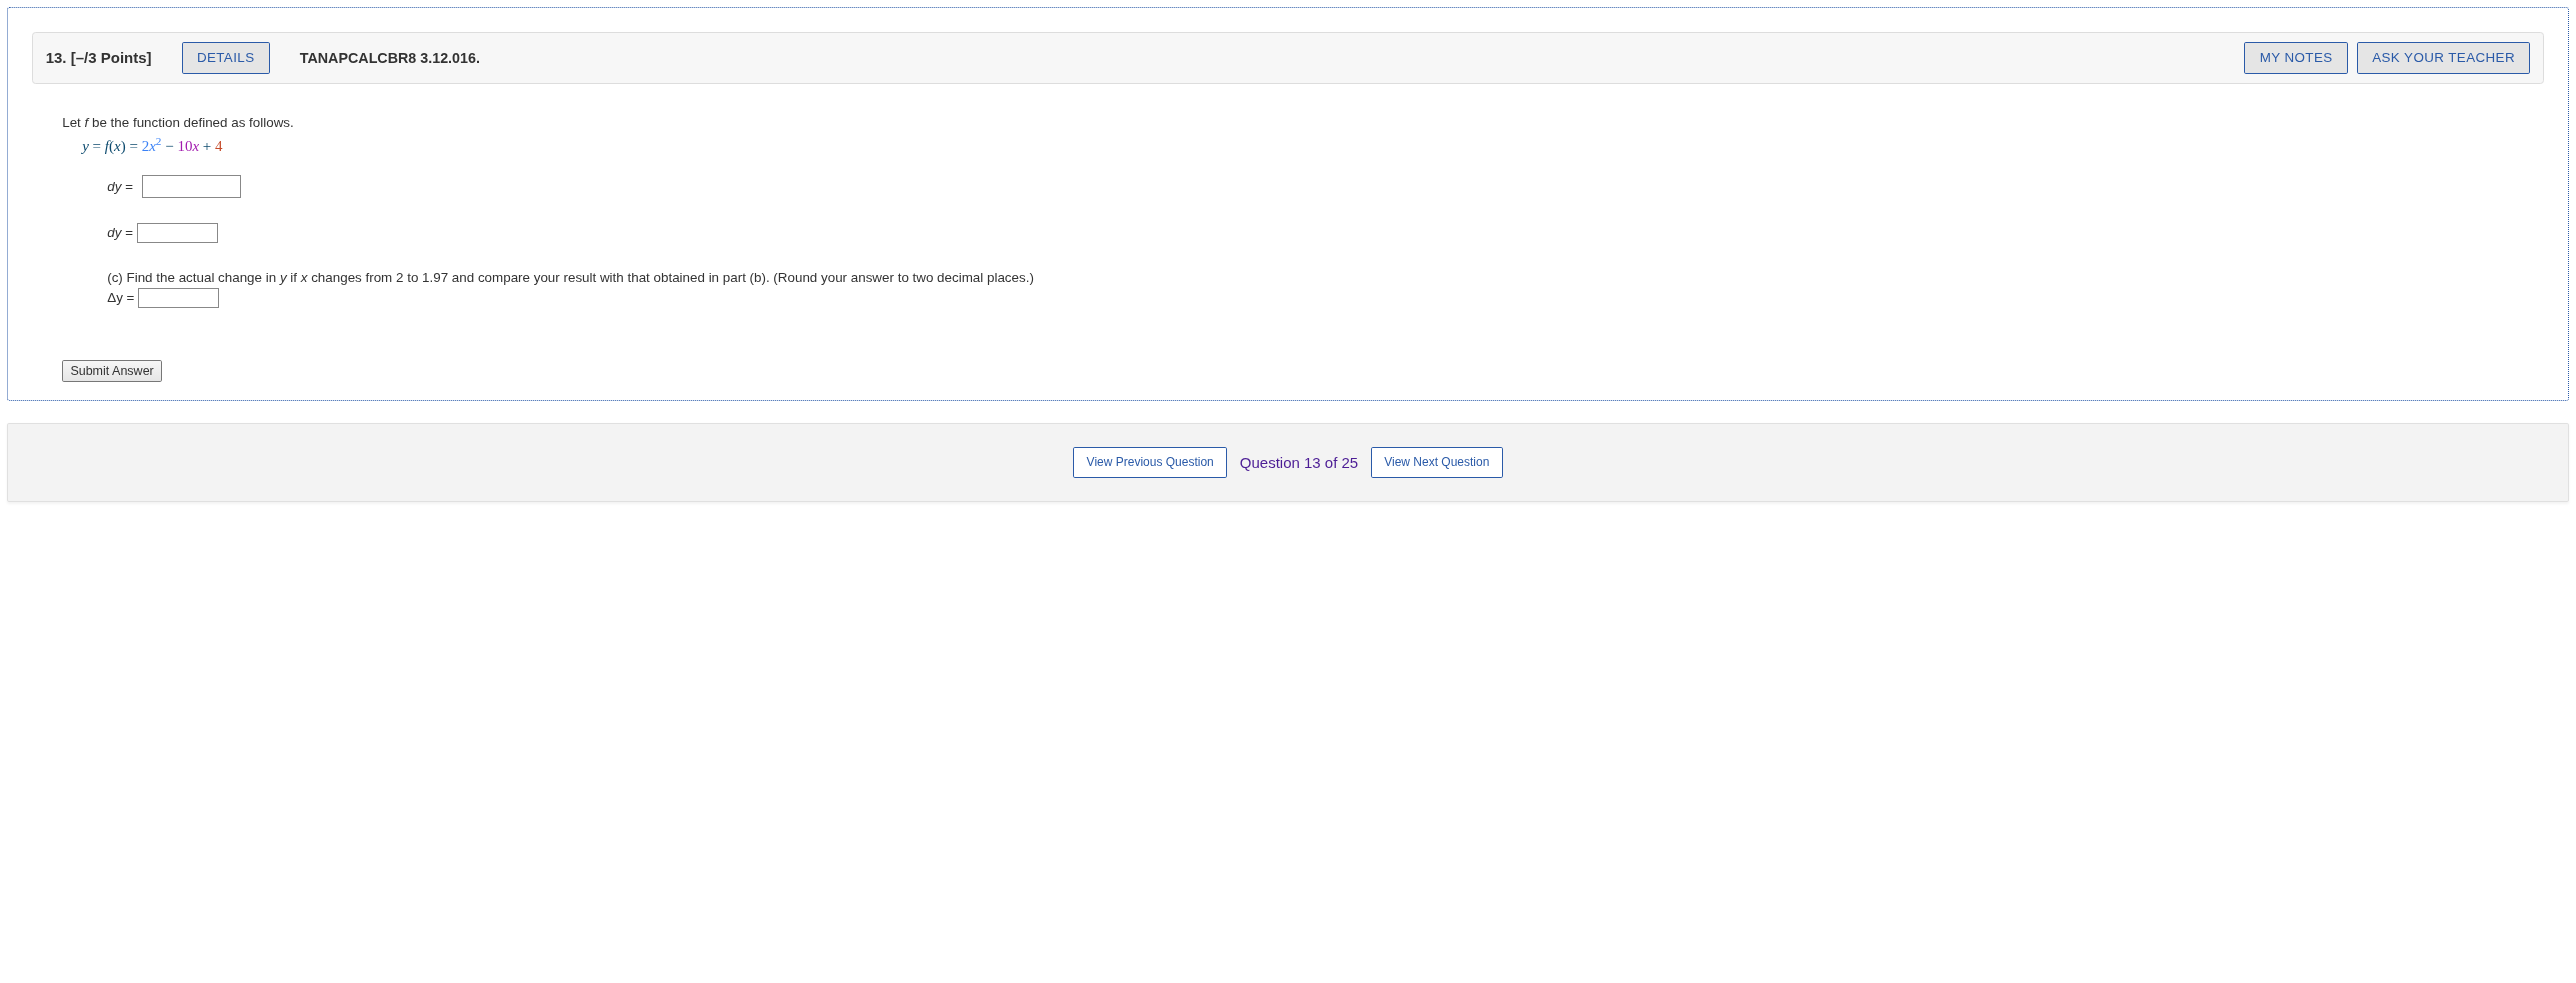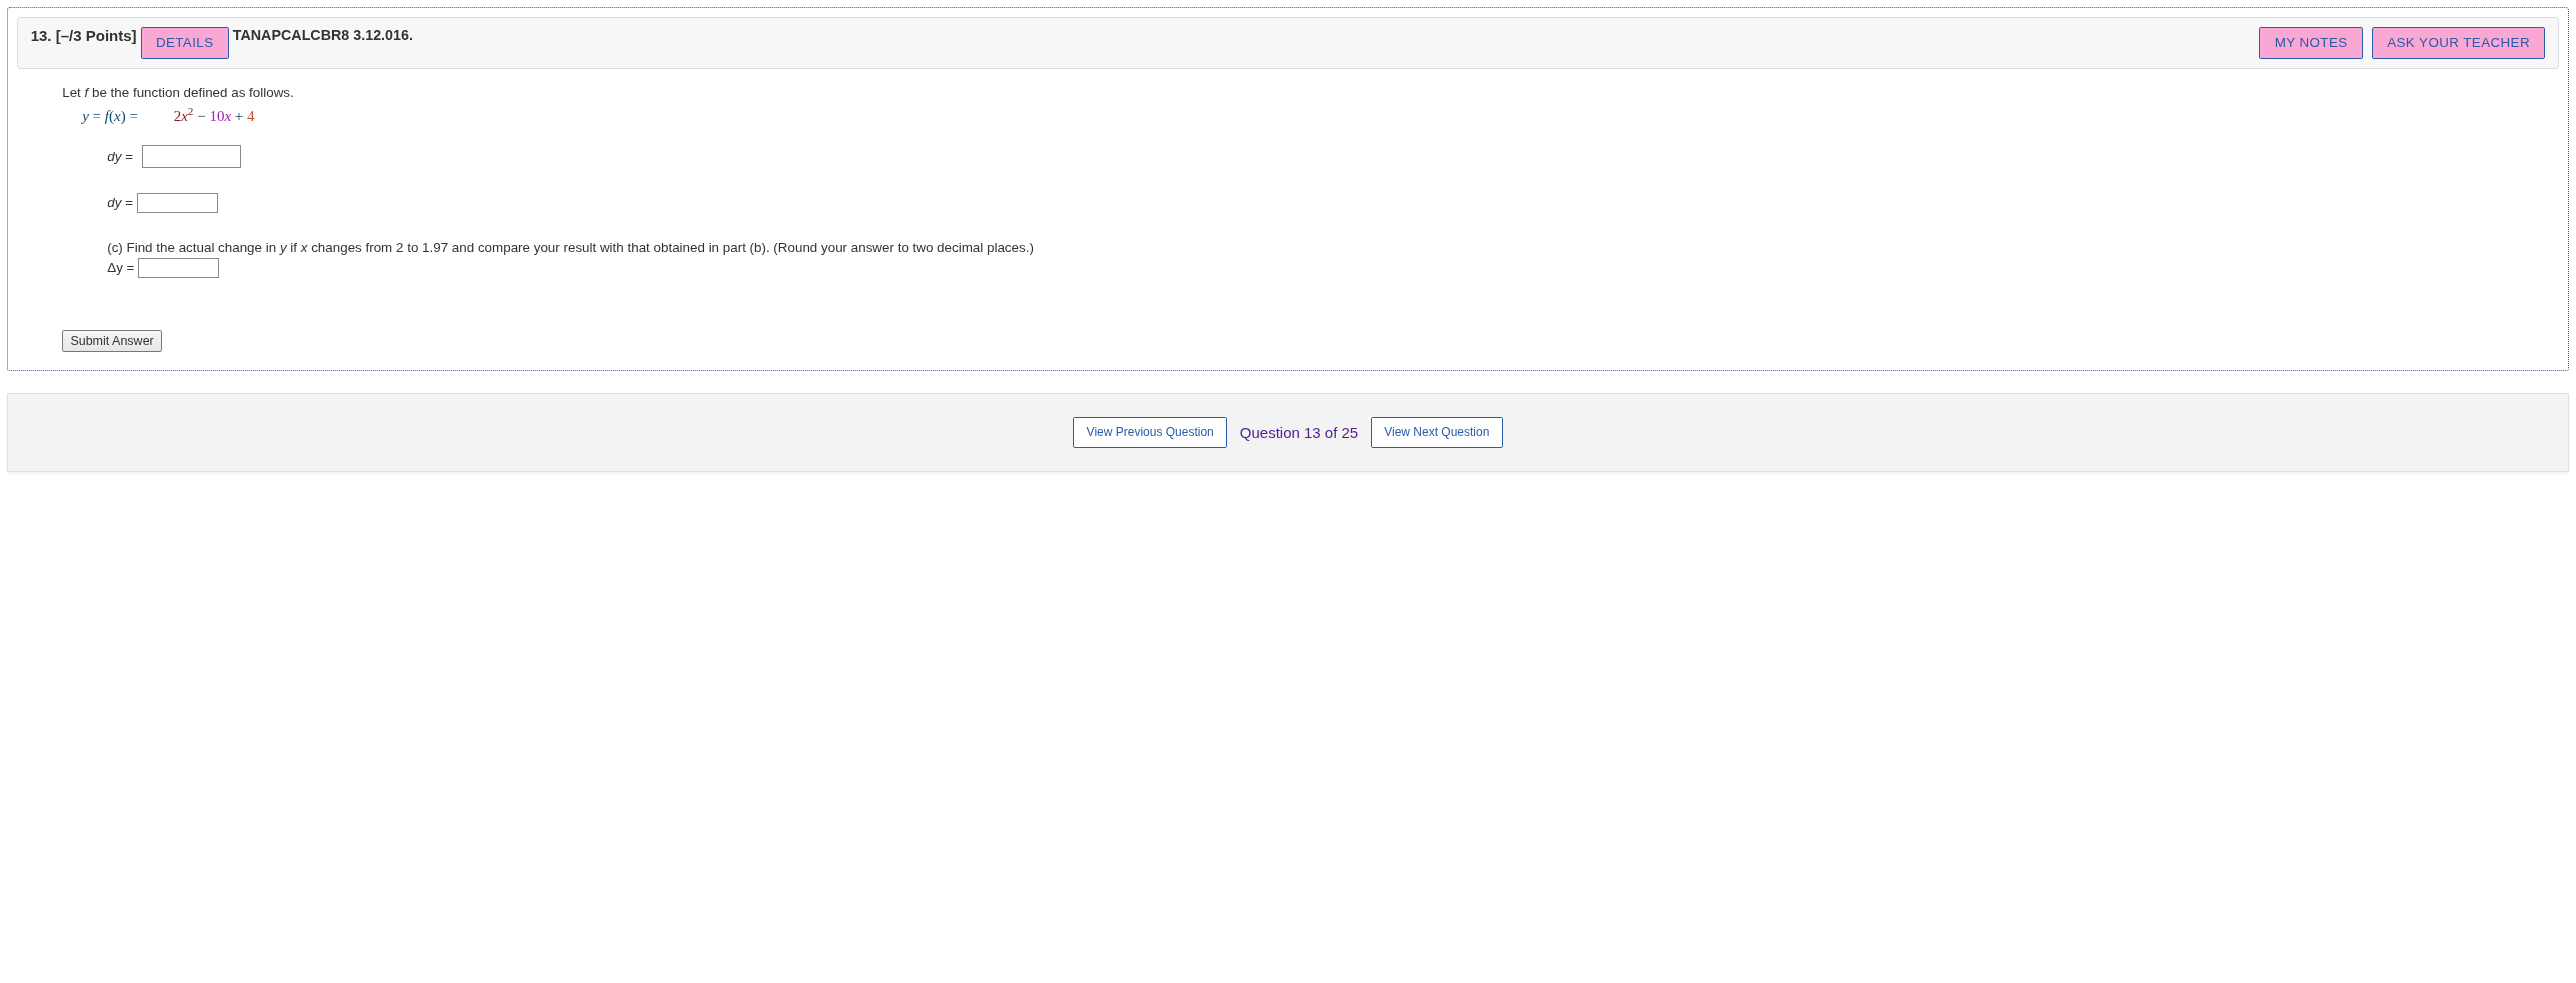--- a/index.html
+++ b/index.html
@@ -12,35 +12,36 @@
     color: #333;
   }
   .question-box {
     border: 1.8px dotted #2a5aa8;
     border-radius: 2.7px;
     background: #fff;
     padding: 0;
   }
   .header-bar {
     display: flex;
+    align-items: center;
     background: #f7f7f7;
     border: 0.9px solid #ddd;
     border-radius: 3.6px;
-    margin: 9px;
+    margin: 24px;
     padding: 9px 12.5px;
-    gap: 4px;
+    gap: 30px;
   }
   .qnum {
     font-weight: bold;
     font-size: 15px;
   }
   .btn-outline {
     border: 0.9px solid #2a5aa8;
     color: #2a5aa8;
-    background: #f9a8d4;
+    background: #e5e5e5;
     padding: 7.2px 14.3px;
     font-size: 13.4px;
     border-radius: 1.8px;
     cursor: pointer;
     letter-spacing: 0.4px;
   }
   .ref {
     font-weight: bold;
     font-size: 14.3px;
     color: #333;
@@ -56,21 +57,21 @@
   .intro {
     font-size: 13.4px;
     margin-bottom: 5.4px;
   }
   .equation {
     font-family: "Times New Roman", Georgia, serif;
     font-size: 15px;
     margin: 3.6px 0 20px 20px;
   }
   .equation .c1 { color: #0c4a6e; }
-  .equation .c2 { color: #7f1d1d; margin-left: 32px; }
+  .equation .c2 { color: #3b82f6; }
   .equation .c3 { color: #a21caf; }
   .equation .c4 { color: #c54b2a; }
   .part {
     margin: 0 0 25px 45px;
     font-size: 13.4px;
     line-height: 1.5;
   }
   .dy-label {
     font-style: italic;
   }

